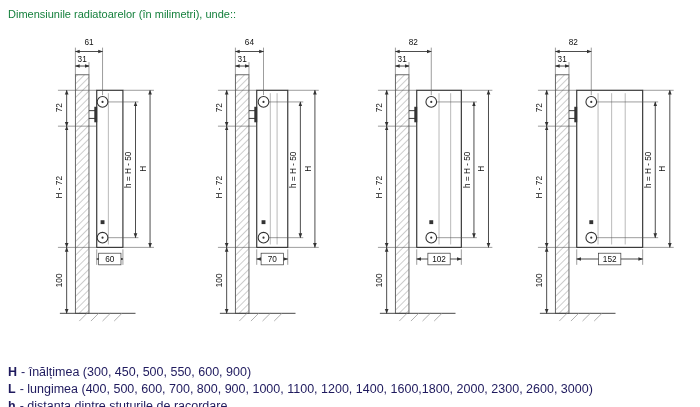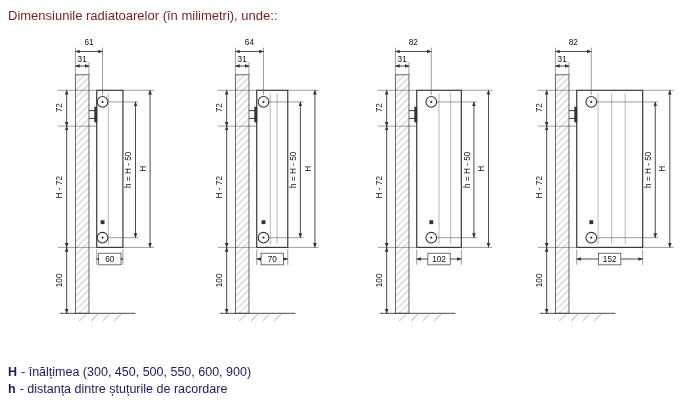--- a/index.html
+++ b/index.html
@@ -1,18 +1,18 @@
 <!DOCTYPE html>
 <html><head>
 <meta charset="utf-8">
 <style>
   html,body{margin:0;padding:0;}
   .page{width:700px;height:407px;background:#ffffff;position:relative;overflow:hidden;
         font-family:"Liberation Sans",sans-serif;}
-  .title{position:absolute;left:8px;top:8px;font-size:13px;color:#7f1d1d;}
+  .title{position:absolute;left:8px;top:8px;font-size:11px;color:#15803d;}
   .diagrams{position:absolute;left:56px;top:34px;display:flex;align-items:center;}
   .diagram{display:block;}
   .dim-text text{font-size:8.5px;fill:#111;font-family:"Liberation Sans",sans-serif;}
   .legend{position:absolute;left:8px;top:356px;color:#1f1a5e;font-size:12.5px;line-height:17px;margin-top:8px;}
   .legend-row{white-space:nowrap;}
   .legend .sym{font-weight:700;margin-right:4px;}
 </style>
 </head>
 <body>
 
@@ -274,17 +274,20 @@
       </g>
     </svg>
 
   </div>
 
   <div class="legend">
     <div class="legend-row">
       <span class="sym">H</span><span>- înălțimea (300, 450, 500, 550, 600, 900)</span>
     </div>
     <div class="legend-row">
+      <span class="sym">L</span><span>- lungimea (400, 500, 600, 700, 800, 900, 1000, 1100, 1200, 1400, 1600,1800, 2000, 2300, 2600, 3000)</span>
+    </div>
+    <div class="legend-row">
       <span class="sym">h</span><span>- distanța dintre ștuțurile de racordare</span>
     </div>
   </div>
 
 </div>
 
 </body></html>

